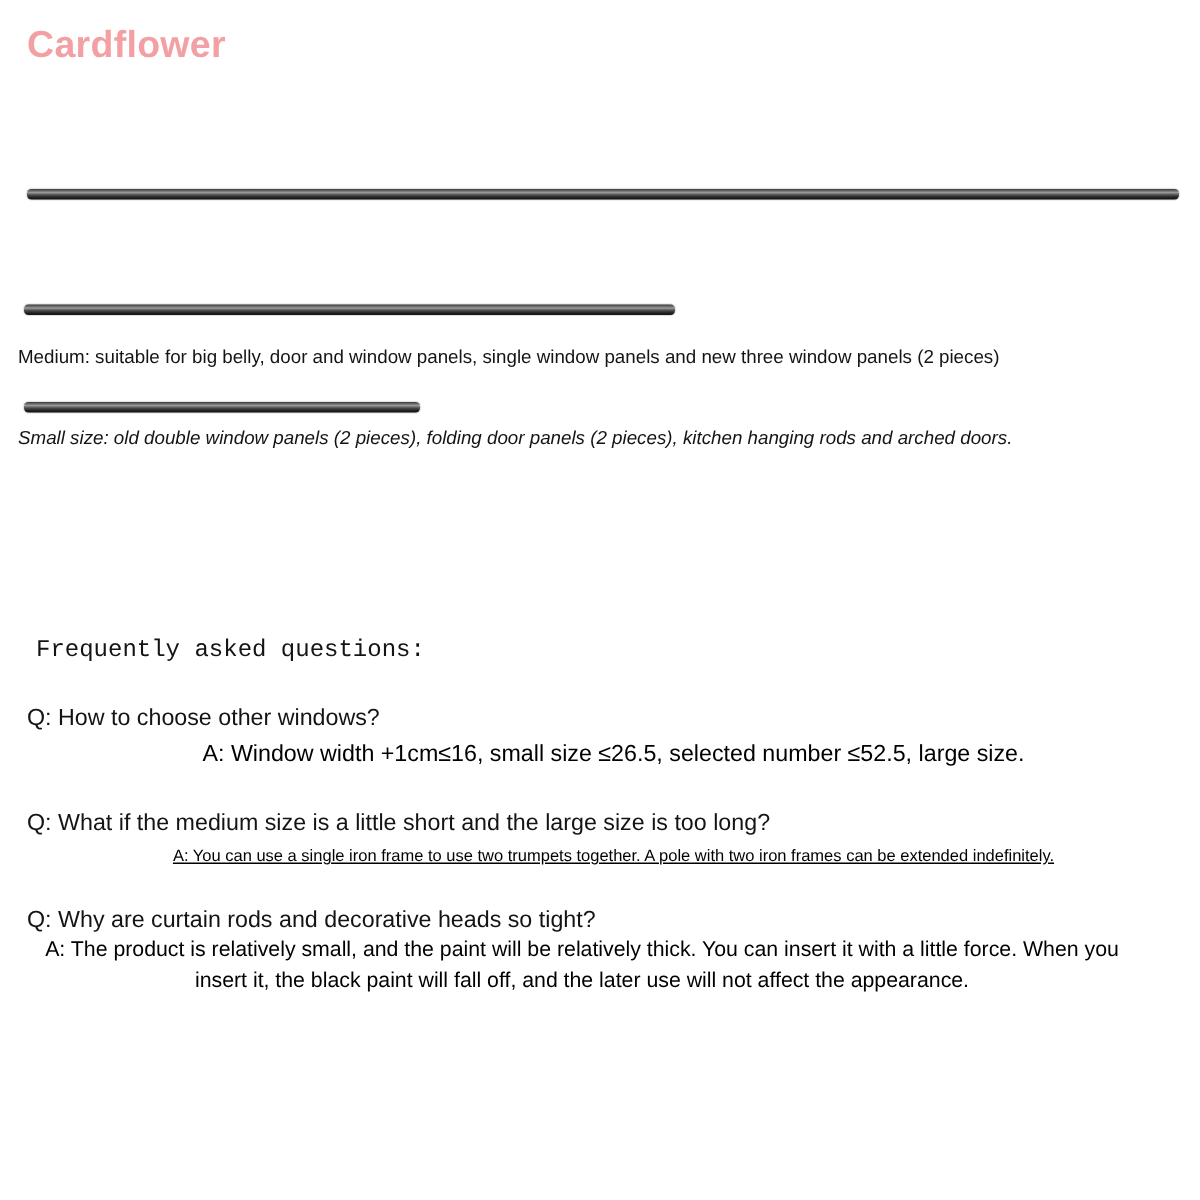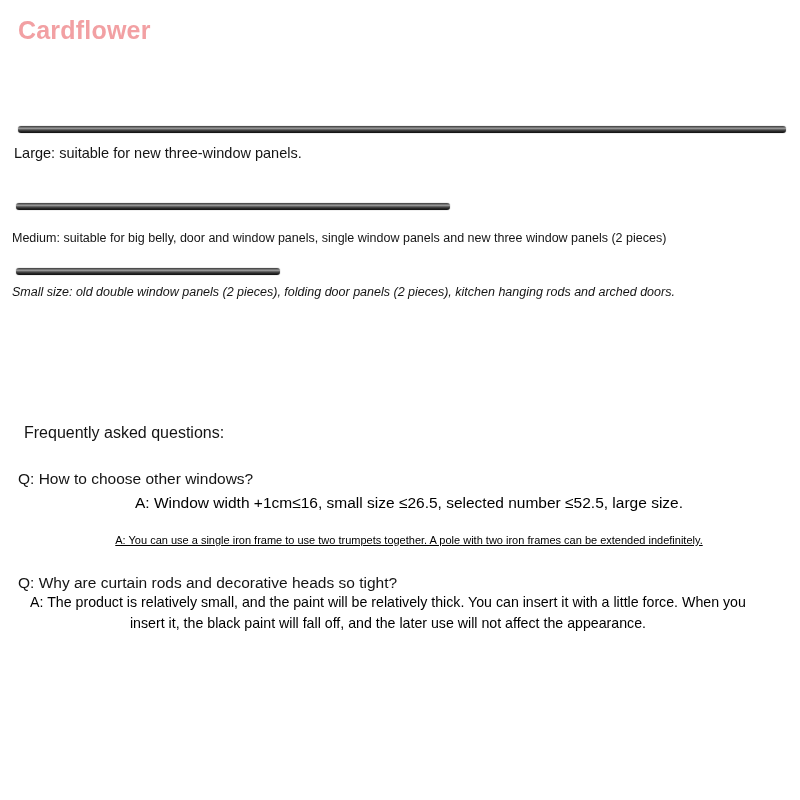--- a/index.html
+++ b/index.html
@@ -78,20 +78,21 @@
   .faq {
     position: absolute;
     left: 0;
     top: 424px;
     width: 800px;
   }
   .faq-title {
     margin-left: 24px;
     font-size: 16px;
     color: #141414;
+    font-family: Liberation Mono, monospace;
   }
   .qa {
     margin-top: 16px;
   }
   .q {
     margin-left: 18px;
     font-size: 15.5px;
     color: #141414;
     margin-top: 28px;
   }
@@ -119,21 +120,20 @@
 </style>
 </head>
 <body>
 
 <div class="page">
 
   <div class="brand" style="color: rgb(242, 160, 163);">Cardflower</div>
 
   <div class="rod-block" id="rod-large">
     <div class="rod" style="width: 768px;"></div>
-    <div class="rod-caption">Large: suitable for new three-window panels.</div>
   </div>
 
   <div class="rod-block" id="rod-medium">
     <div class="rod" style="width: 434px;"></div>
     <div class="rod-caption small-caption">Medium: suitable for big belly, door and window panels, single window panels and new three window panels (2 pieces)</div>
   </div>
 
   <div class="rod-block" id="rod-small">
     <div class="rod" style="width: 264px;"></div>
     <div class="rod-caption small-caption">Small size: old double window panels (2 pieces), folding door panels (2 pieces), kitchen hanging rods and arched doors.</div>
@@ -141,20 +141,21 @@
 
   <div class="faq">
     <div class="faq-title">Frequently asked questions:</div>
 
     <div class="qa" id="qa-1">
       <div class="q">Q: How to choose other windows?</div>
       <div class="a">A: Window width +1cm≤16, small size ≤26.5, selected number ≤52.5, large size.</div>
     </div>
 
     <div class="qa" id="qa-2">
+      <div class="q">Q: What if the medium size is a little short and the large size is too long?</div>
       <div class="a small">A: You can use a single iron frame to use two trumpets together. A pole with two iron frames can be extended indefinitely.</div>
     </div>
 
     <div class="qa" id="qa-3">
       <div class="q">Q: Why are curtain rods and decorative heads so tight?</div>
       <div class="a medium">A: The product is relatively small, and the paint will be relatively thick. You can insert it with a little force. When you insert it, the black paint will fall off, and the later use will not affect the appearance.</div>
     </div>
   </div>
 
 </div>

